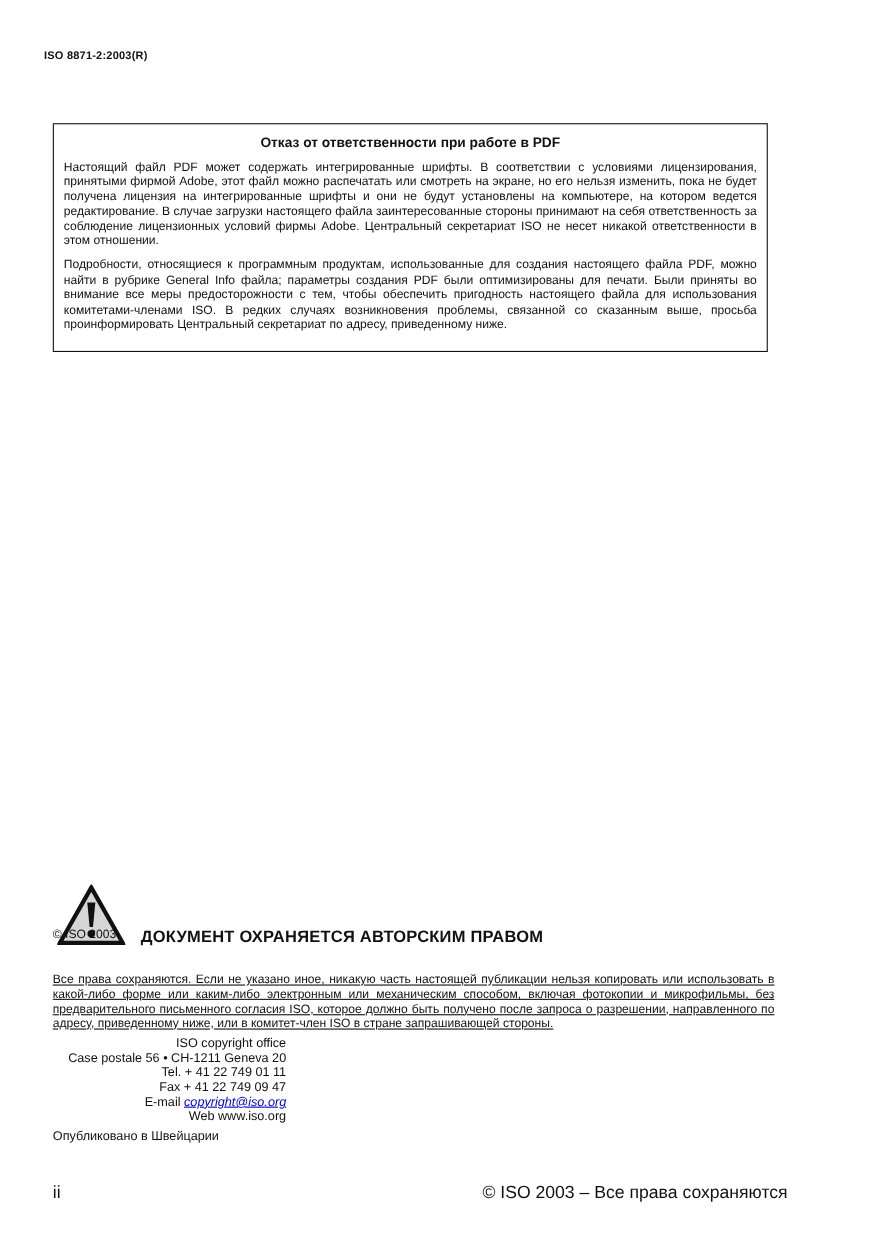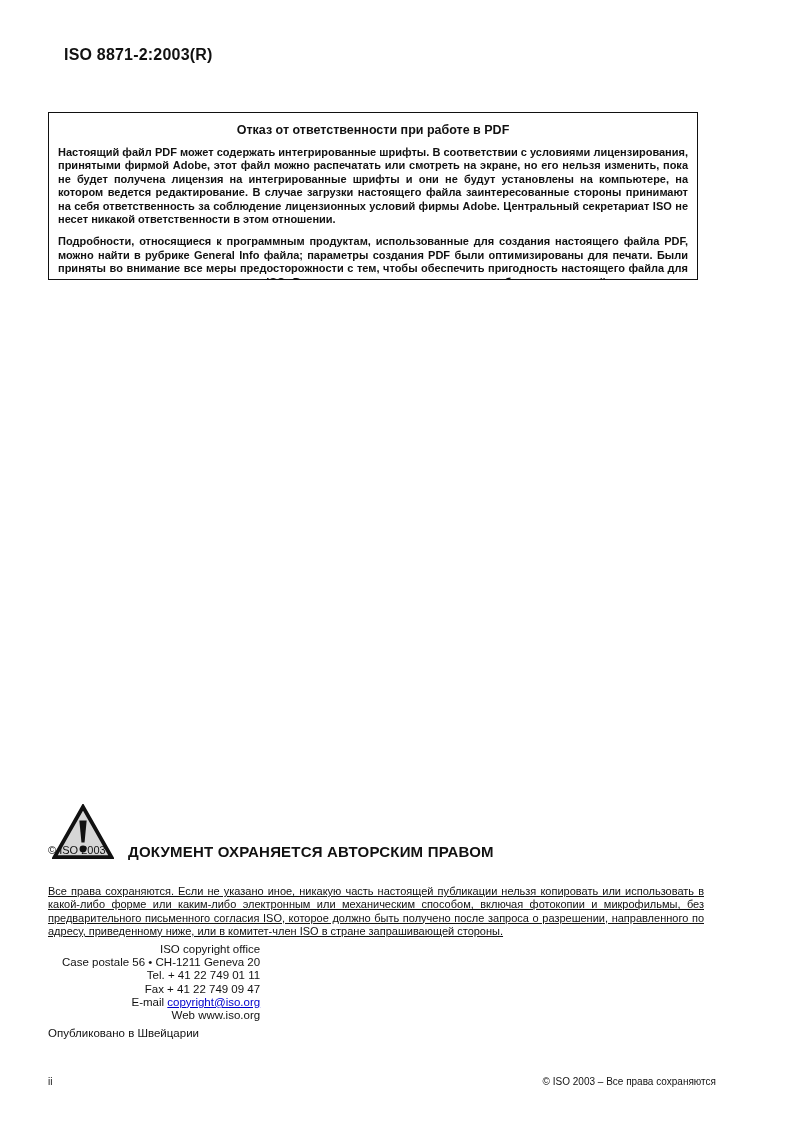--- a/index.html
+++ b/index.html
@@ -10,46 +10,45 @@
     color: #111111;
   }
   .page {
     position: relative;
     width: 793px; height: 1122px;
     background: #ffffff;
     overflow: hidden;
   }
   .header-title {
     position: absolute;
-    left: 64px; top: 46px;
-    font-size: 16px;
+    left: 40px; top: 46px;
+    font-size: 10px;
     font-weight: bold;
     letter-spacing: 0.2px;
   }
   .disclaimer-box {
     position: absolute;
     left: 48px; top: 112px;
-    width: 650px; height: 168px;
+    width: 650px; height: 208px;
     border: 1.5px solid #111111;
     padding: 8px 9px 8px 9px;
     overflow: hidden;
   }
   .disclaimer-box .box-title {
     text-align: center;
     font-weight: bold;
     font-size: 12.5px;
     margin-top: 2px;
     margin-bottom: 9px;
   }
   .disclaimer-box p {
     font-size: 11px;
     line-height: 13.4px;
     text-align: justify;
     margin-bottom: 9px;
-    font-weight: bold;
   }
   .copyright-row {
     position: absolute;
     left: 52px; top: 804px;
     display: flex;
     align-items: flex-end;
   }
   .warning-icon-wrap {
     width: 62px; height: 56px;
     flex: 0 0 auto;
@@ -78,33 +77,34 @@
   .address-block {
     position: absolute;
     left: 62px; top: 943px;
     font-size: 11.5px;
     line-height: 13.2px;
     text-align: right;
   }
   .address-block a {
     color: #0000cc;
     text-decoration: underline;
+    font-style: italic;
   }
   .published-line {
     position: absolute;
     left: 48px; top: 1027px;
     font-size: 11.5px;
   }
   .footer {
     position: absolute;
     left: 48px; top: 1076px;
     width: 668px;
     display: flex;
     justify-content: space-between;
-    font-size: 10px;
+    font-size: 16px;
   }
 </style>
 </head>
 <body>
 
 <div class="page">
 
   <div class="header-title">ISO 8871-2:2003(R)</div>
 
   <div class="disclaimer-box">

